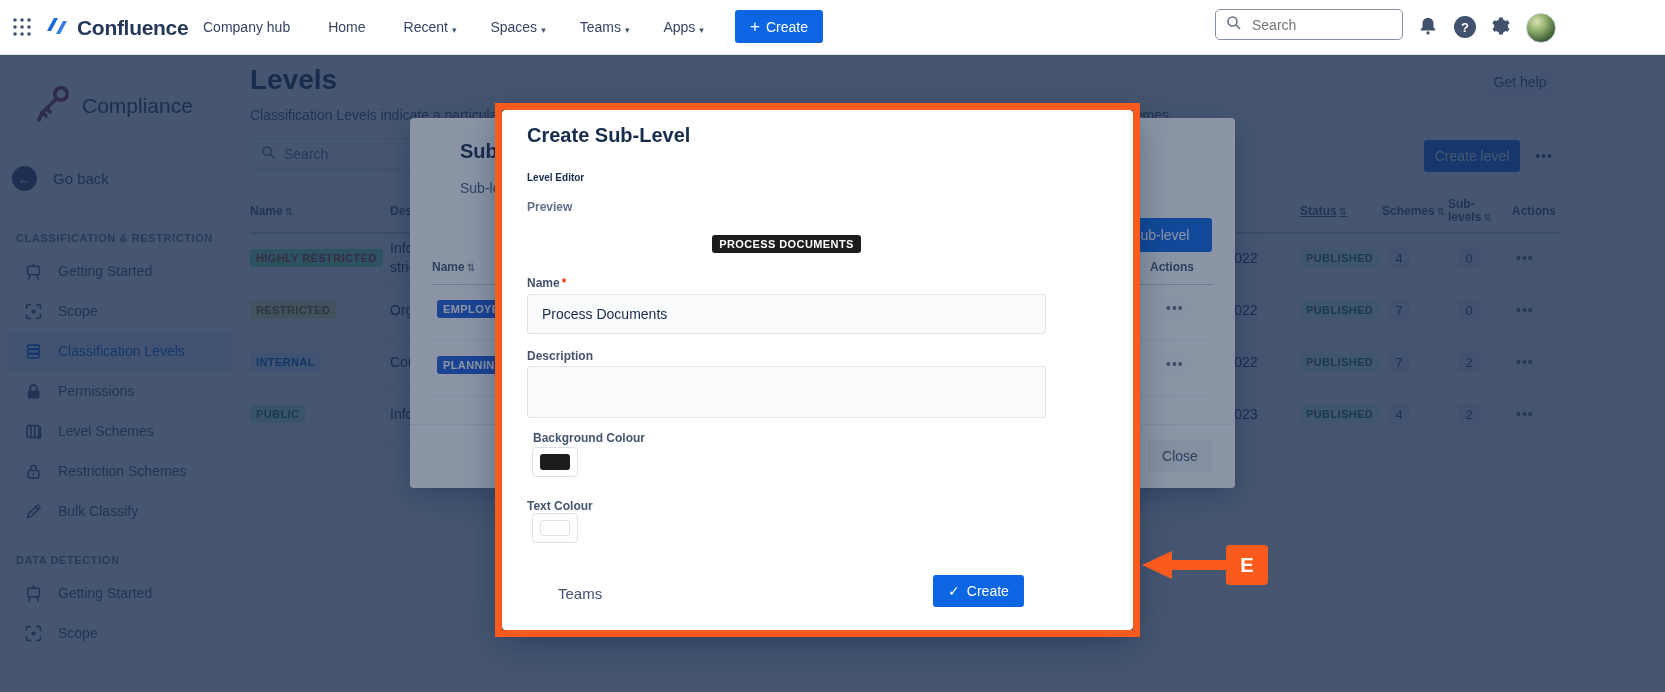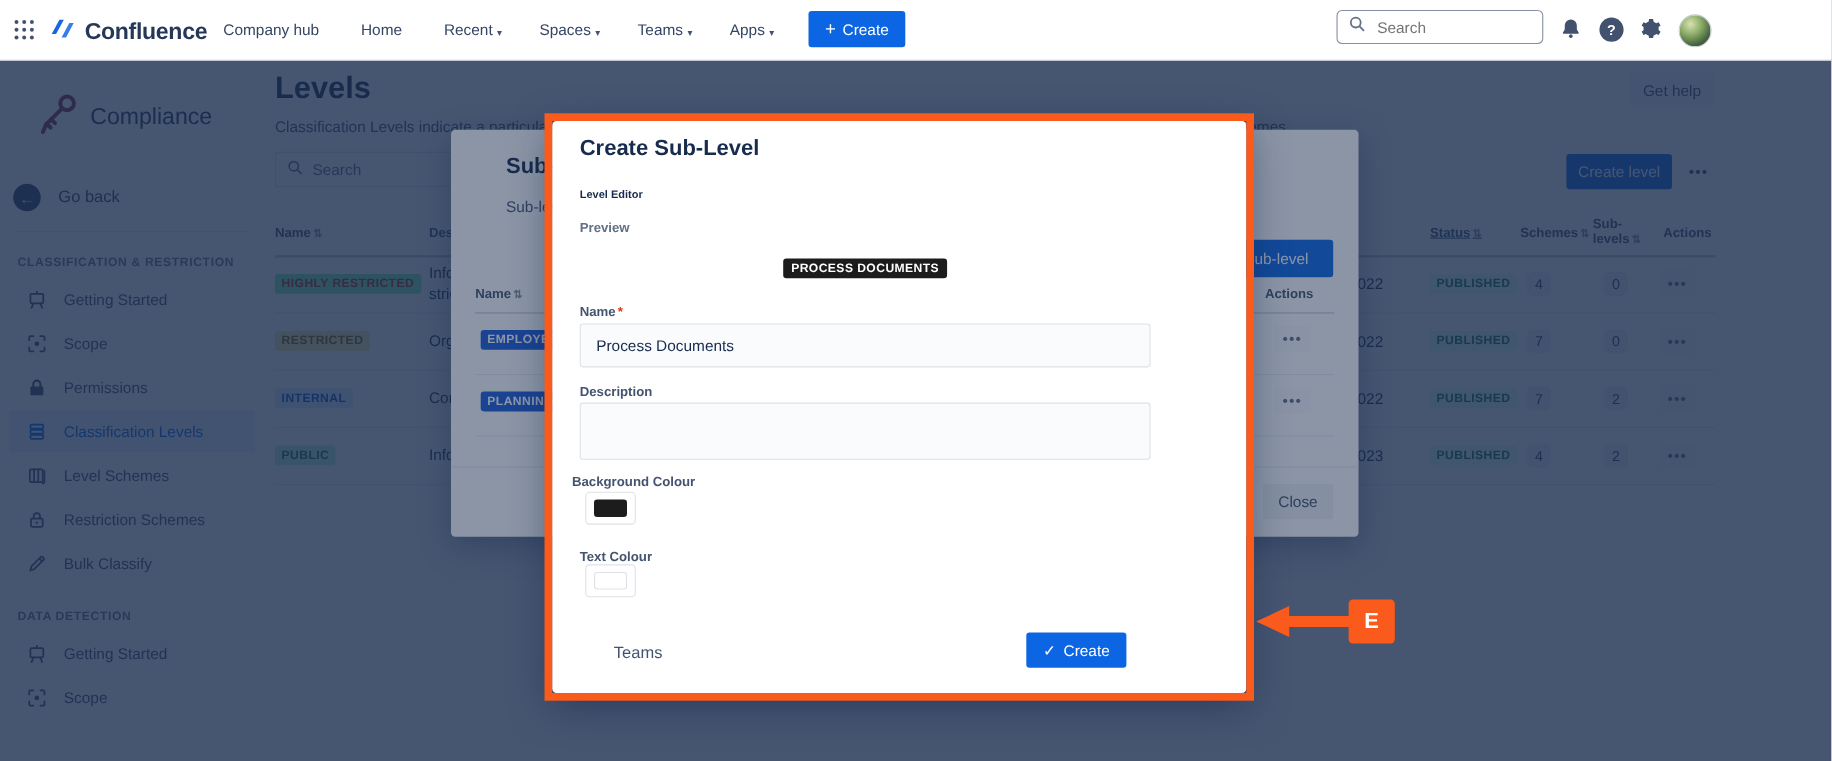--- a/index.html
+++ b/index.html
@@ -75,21 +75,21 @@
   #m-section{left:25px;top:62px;font-size:10px;font-weight:700;color:#172B4D;}
   #m-preview-label{left:25px;top:90px;}
   .field-label{font-size:12px;font-weight:700;color:#44546F;}
   .req{color:#DE350B;margin-left:2px;}
   #m-preview-area{left:25px;top:112px;width:519px;height:44px;display:flex;align-items:center;justify-content:center;}
   #m-preview-badge{font-size:11px;font-weight:700;letter-spacing:0.4px;padding:3px 7px;border-radius:3px;text-transform:uppercase;}
   #m-name-label{left:25px;top:166px;}
   #m-name-input{left:25px;top:184px;width:519px;height:40px;border:1px solid #DFE1E6;background:#FAFBFC;border-radius:3px;font-size:14px;color:#172B4D;padding:0 14px;box-sizing:border-box;font-family:inherit;outline:none;}
   #m-desc-label{left:25px;top:239px;}
   #m-desc-input{left:25px;top:256px;width:519px;height:52px;border:1px solid #DFE1E6;background:#FAFBFC;border-radius:3px;resize:none;font-family:inherit;box-sizing:border-box;}
-  #m-bg-label{left:18px;top:321px;}
+  #m-bg-label{left:31px;top:321px;}
   #m-text-label{left:25px;top:389px;}
   .swatch{position:absolute;width:44px;height:28px;border:1px solid #DFE1E6;border-radius:4px;background:#fff;display:flex;align-items:center;justify-content:center;cursor:pointer;}
   .swatch-inner{width:30px;height:16px;border-radius:3px;}
   #m-bg-swatch{left:30px;top:337px;}
   #m-text-swatch{left:30px;top:403px;}
   #m-cancel{left:48px;top:467px;height:32px;padding:0 8px;background:transparent;color:#42526E;font-size:15px;font-weight:500;}
   #m-create{left:431px;top:465px;width:91px;height:32px;gap:7px;}
   
   #anno-box{left:495px;top:103px;width:631px;height:520px;border:7px solid #FA5B1C;z-index:50;pointer-events:none;}
   #anno-arrow-head{left:1142px;top:551px;width:0;height:0;border-top:14px solid transparent;border-bottom:14px solid transparent;border-right:30px solid #FA5B1C;z-index:50;}
@@ -224,37 +224,37 @@
           <svg width="17" height="17" viewBox="0 0 16 16" fill="none" stroke="currentColor" stroke-width="1.5" stroke-linecap="round">
             <path d="M1.5 5v-2.5a1 1 0 0 1 1-1H5"></path>
             <path d="M11 1.5h2.5a1 1 0 0 1 1 1V5"></path>
             <path d="M14.5 11v2.5a1 1 0 0 1-1 1H11"></path>
             <path d="M5 14.5H2.5a1 1 0 0 1-1-1V11"></path>
             <circle cx="8" cy="8" r="2" fill="currentColor" stroke="none"></circle>
           </svg>
         </span>
       <span>Scope</span>
     </div>
-    <div class="side-item">
-      <span class="side-ico">
-          <svg width="17" height="17" viewBox="0 0 16 16" fill="currentColor">
-            <path d="M4 7V5a4 4 0 0 1 8 0v2h.5a1 1 0 0 1 1 1v5.5a1 1 0 0 1-1 1h-9a1 1 0 0 1-1-1V8a1 1 0 0 1 1-1H4zm1.8 0h4.4V5a2.2 2.2 0 0 0-4.4 0v2z"></path>
-          </svg>
-        </span>
-      <span>Permissions</span>
-    </div>
     <div class="side-item selected">
       <span class="side-ico">
           <svg width="17" height="17" viewBox="0 0 16 16" fill="none" stroke="currentColor" stroke-width="1.5" stroke-linecap="round">
             <rect x="2.5" y="2" width="11" height="3.4" rx="1"></rect>
             <rect x="2.5" y="6.3" width="11" height="3.4" rx="1"></rect>
             <rect x="2.5" y="10.6" width="11" height="3.4" rx="1"></rect>
           </svg>
         </span>
       <span>Classification Levels</span>
+    </div>
+    <div class="side-item">
+      <span class="side-ico">
+          <svg width="17" height="17" viewBox="0 0 16 16" fill="currentColor">
+            <path d="M4 7V5a4 4 0 0 1 8 0v2h.5a1 1 0 0 1 1 1v5.5a1 1 0 0 1-1 1h-9a1 1 0 0 1-1-1V8a1 1 0 0 1 1-1H4zm1.8 0h4.4V5a2.2 2.2 0 0 0-4.4 0v2z"></path>
+          </svg>
+        </span>
+      <span>Permissions</span>
     </div>
     <div class="side-item">
       <span class="side-ico">
           <svg width="17" height="17" viewBox="0 0 16 16" fill="none" stroke="currentColor" stroke-width="1.5" stroke-linecap="round">
             <rect x="2" y="2.5" width="11" height="11" rx="1"></rect>
             <line x1="5.6" y1="2.5" x2="5.6" y2="13.5"></line>
             <line x1="9.2" y1="2.5" x2="9.2" y2="13.5"></line>
             <path d="M14.5 4v9a1.5 1.5 0 0 1-1.5 1.5"></path>
           </svg>
         </span>

